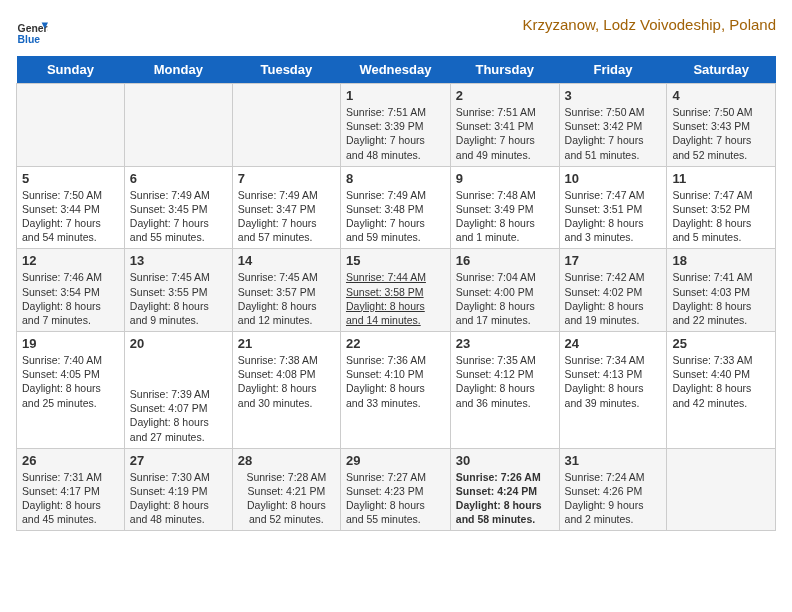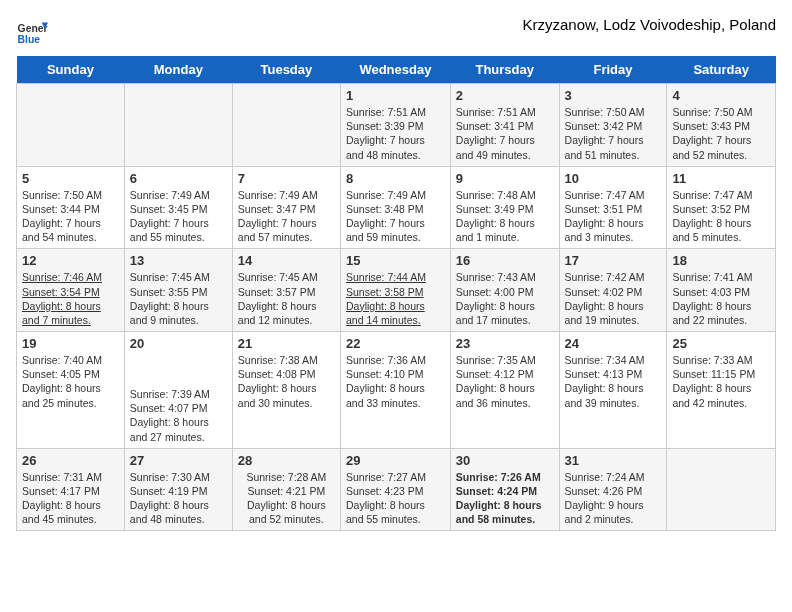--- a/index.html
+++ b/index.html
@@ -28,21 +28,21 @@
     .title-block {
       text-align: right;
     }
     .main-title {
       font-size: 32px;
       color: #333;
       font-weight: normal;
     }
     .subtitle {
       font-size: 15px;
-      color: #000000;
+      color: #a16207;
     }
     table {
       width: 100%;
       border-collapse: collapse;
       font-size: 11px;
     }
     .day-header {
       background-color: #1565C0;
       color: #fff;
       text-align: center;
@@ -185,21 +185,21 @@
           <span class="day-num">11</span>
           <div class="day-info" style="white-space: pre-line;">Sunrise: 7:47 AM
 Sunset: 3:52 PM
 Daylight: 8 hours
 and 5 minutes.</div>
         </td>
       </tr>
       <tr>
         <td>
           <span class="day-num">12</span>
-          <div class="day-info" style="white-space: pre-line; text-decoration: underline;">Sunrise: 7:46 AM
+          <div class="day-info" style="white-space: pre-line;">Sunrise: 7:46 AM
 Sunset: 3:54 PM
 Daylight: 8 hours
 and 7 minutes.</div>
         </td>
         <td>
           <span class="day-num">13</span>
           <div class="day-info" style="white-space: pre-line;">Sunrise: 7:45 AM
 Sunset: 3:55 PM
 Daylight: 8 hours
 and 9 minutes.</div>
@@ -213,21 +213,21 @@
         </td>
         <td>
           <span class="day-num">15</span>
           <div class="day-info" style="white-space: pre-line; text-decoration: underline;">Sunrise: 7:44 AM
 Sunset: 3:58 PM
 Daylight: 8 hours
 and 14 minutes.</div>
         </td>
         <td>
           <span class="day-num">16</span>
-          <div class="day-info" style="white-space: pre-line;">Sunrise: 7:43 AM
+          <div class="day-info" style="white-space: pre-line;">Sunrise: 7:04 AM
 Sunset: 4:00 PM
 Daylight: 8 hours
 and 17 minutes.</div>
         </td>
         <td>
           <span class="day-num">17</span>
           <div class="day-info" style="white-space: pre-line;">Sunrise: 7:42 AM
 Sunset: 4:02 PM
 Daylight: 8 hours
 and 19 minutes.</div>
@@ -279,21 +279,21 @@
         <td>
           <span class="day-num">24</span>
           <div class="day-info" style="white-space: pre-line;">Sunrise: 7:34 AM
 Sunset: 4:13 PM
 Daylight: 8 hours
 and 39 minutes.</div>
         </td>
         <td>
           <span class="day-num">25</span>
           <div class="day-info" style="white-space: pre-line;">Sunrise: 7:33 AM
-Sunset: 11:15 PM
+Sunset: 4:40 PM
 Daylight: 8 hours
 and 42 minutes.</div>
         </td>
       </tr>
       <tr>
         <td>
           <span class="day-num">26</span>
           <div class="day-info" style="white-space: pre-line;">Sunrise: 7:31 AM
 Sunset: 4:17 PM
 Daylight: 8 hours

